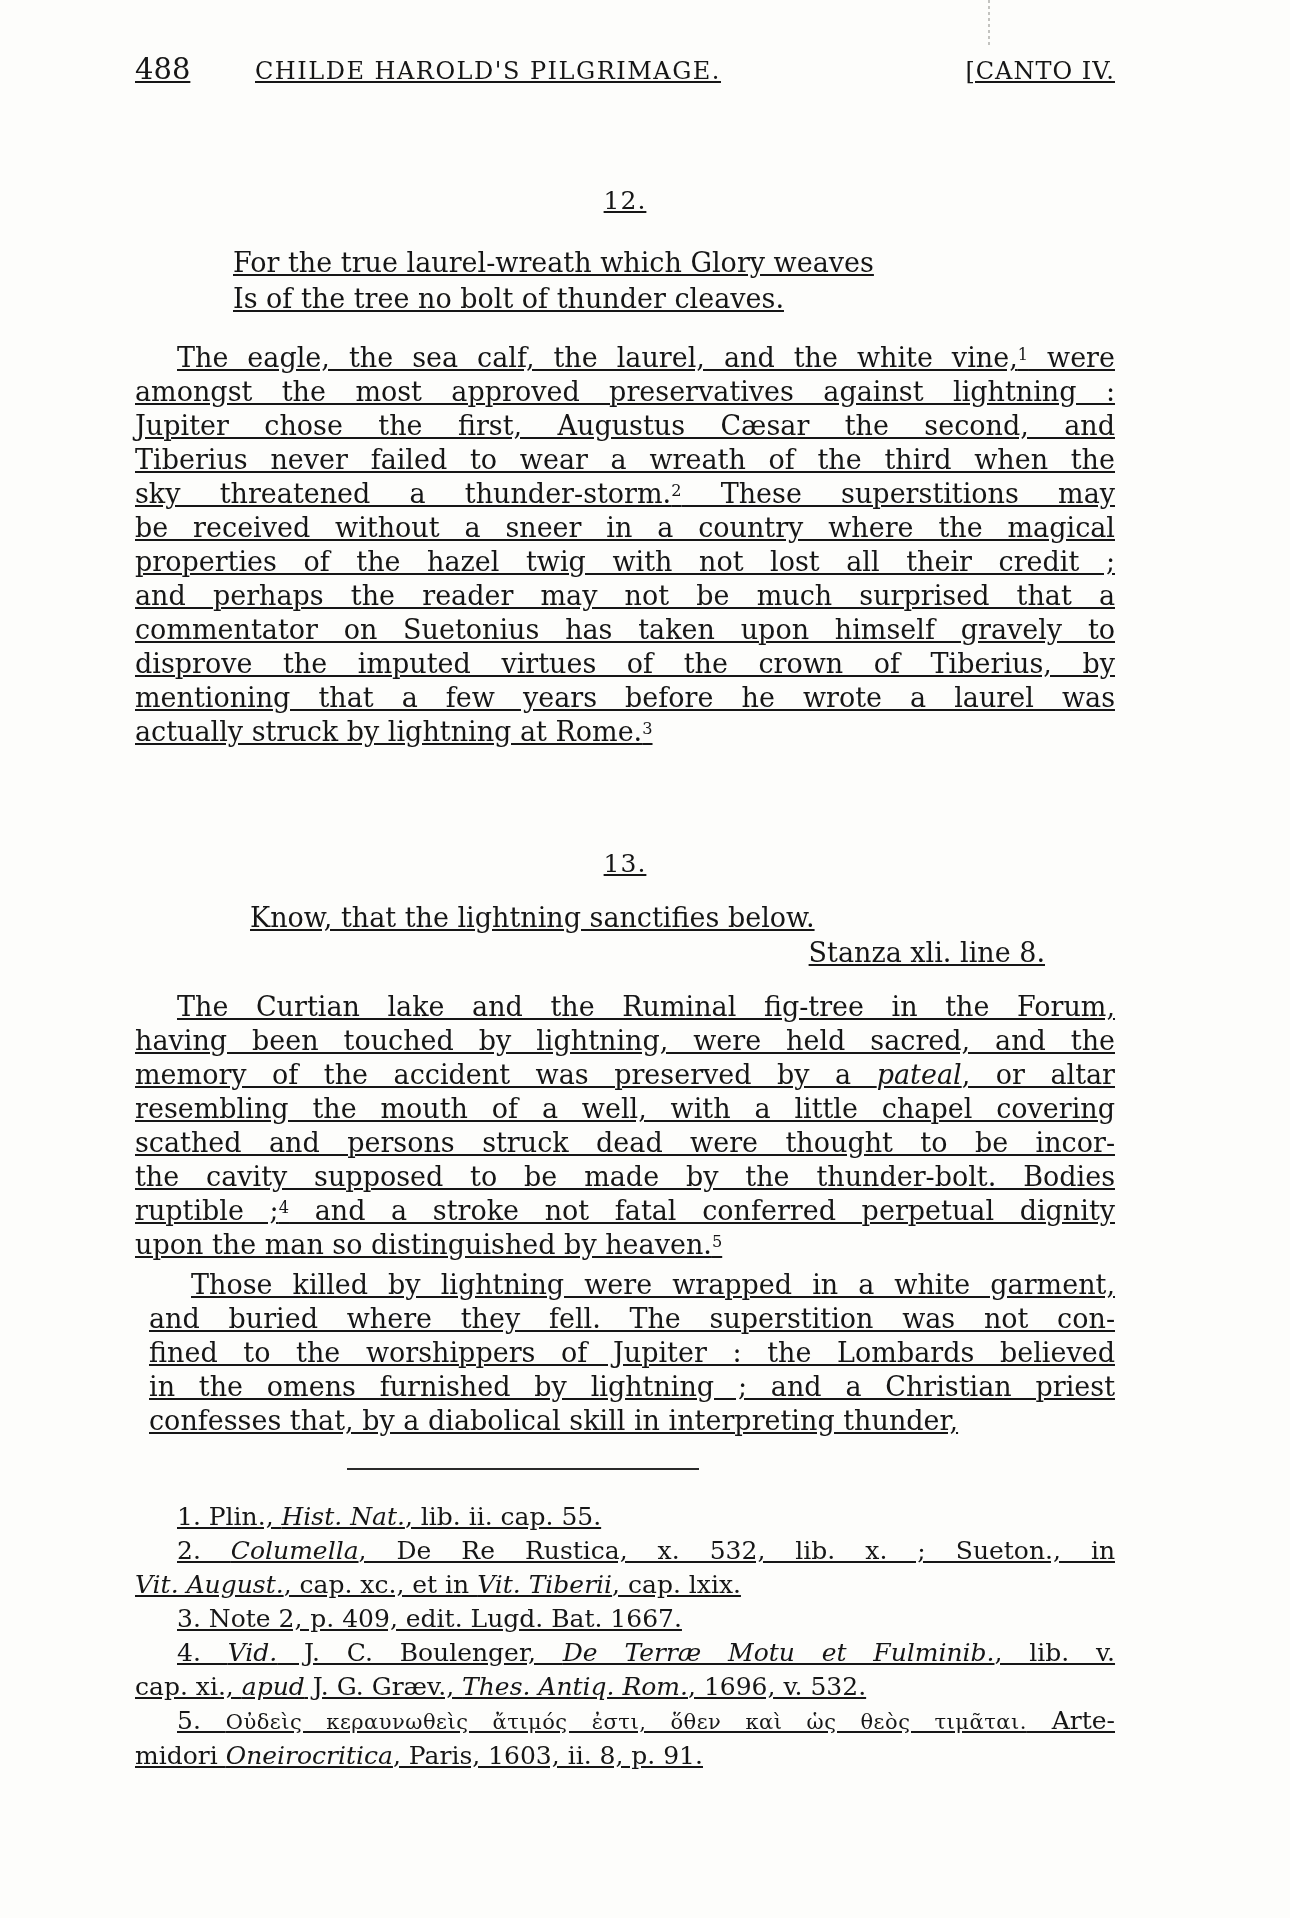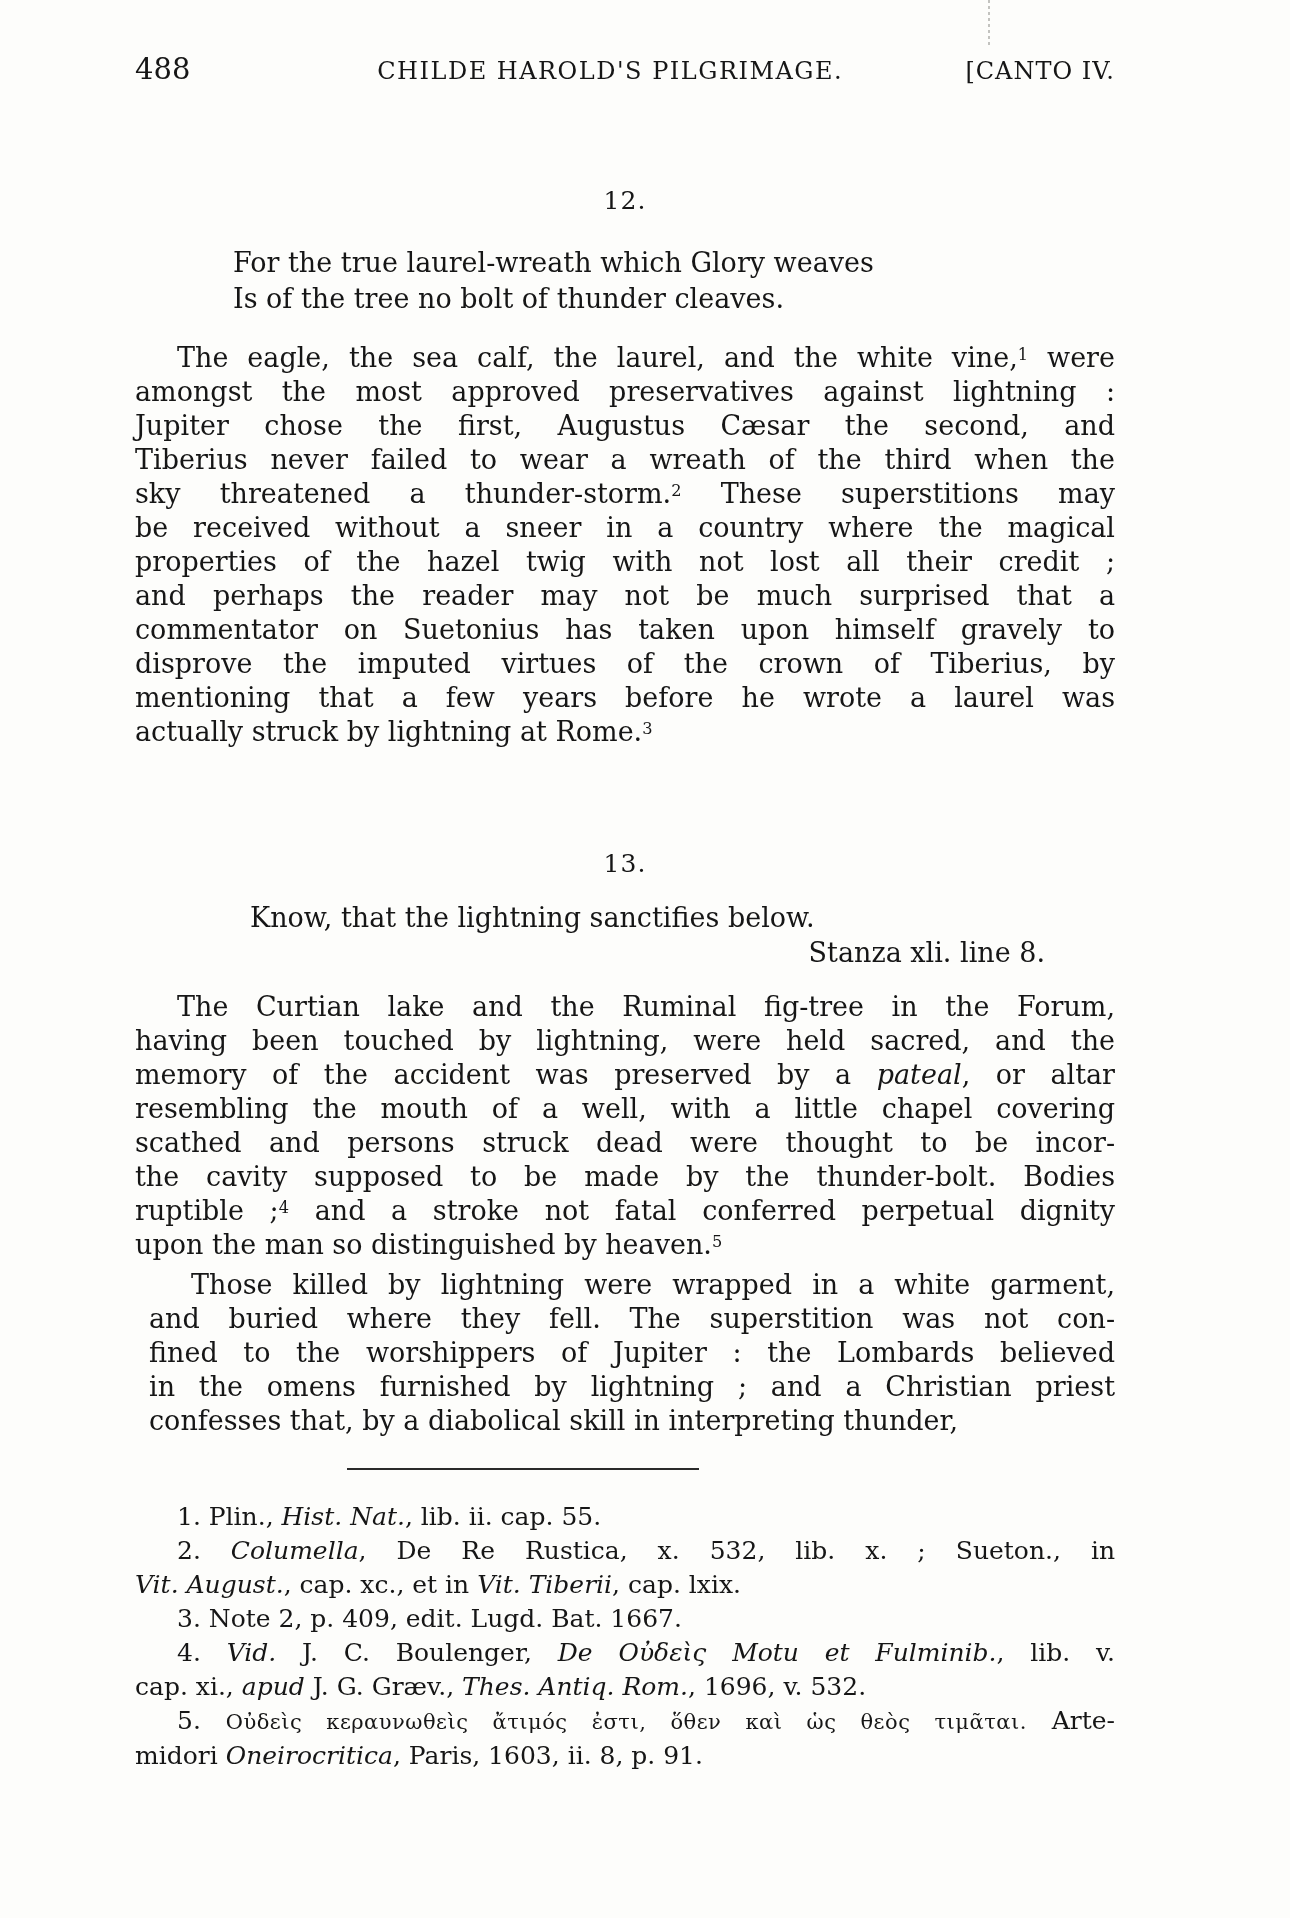--- a/index.html
+++ b/index.html
@@ -10,35 +10,36 @@
     background: #fdfdfb;
     color: #161616;
     font-family: "DejaVu Serif", "Liberation Serif", serif;
     overflow: hidden;
   }
   .column {
     position: absolute;
     left: 135px;
     top: 0;
     width: 980px;
+    text-decoration: underline;
   }
   
   .header {
     display: flex;
     align-items: baseline;
     margin-top: 52px;
   }
   .page-number {
     font-size: 29px;
     width: 120px;
     flex: 0 0 auto;
   }
   .running-title {
     flex: 1 1 auto;
-    text-align: center;
+    text-align: left;
     font-size: 24px;
     letter-spacing: 1.5px;
     white-space: nowrap;
   }
   .canto {
     flex: 0 0 auto;
     text-align: right;
     font-size: 24px;
     letter-spacing: 1px;
     white-space: nowrap;
@@ -164,21 +165,21 @@
           <div class="line first">1. Plin., <i>Hist. Nat.</i>, lib. ii. cap. 55.</div>
         </div>
       <div>
           <div class="line fill first">2. <i>Columella</i>, De Re Rustica, x. 532, lib. x. ; Sueton., in</div>
           <div class="line"><i>Vit. August.</i>, cap. xc., et in <i>Vit. Tiberii</i>, cap. lxix.</div>
         </div>
       <div>
           <div class="line first">3. Note 2, p. 409, edit. Lugd. Bat. 1667.</div>
         </div>
       <div>
-          <div class="line fill first">4. <i>Vid.</i> J. C. Boulenger, <i>De Οὐδεὶς Motu et Fulminib.</i>, lib. v.</div>
+          <div class="line fill first">4. <i>Vid.</i> J. C. Boulenger, <i>De Terræ Motu et Fulminib.</i>, lib. v.</div>
           <div class="line">cap. xi., <i>apud</i> J. G. Græv., <i>Thes. Antiq. Rom.</i>, 1696, v. 532.</div>
         </div>
       <div>
           <div class="line fill first">5. <span class="greek">Οὐδεὶς κεραυνωθεὶς ἄτιμός ἐστι, ὅθεν καὶ ὡς θεὸς τιμᾶται.</span>  Arte-</div>
           <div class="line">midori <i>Oneirocritica</i>, Paris, 1603, ii. 8, p. 91.</div>
         </div>
     </div>
 
   </div>
 </div>

